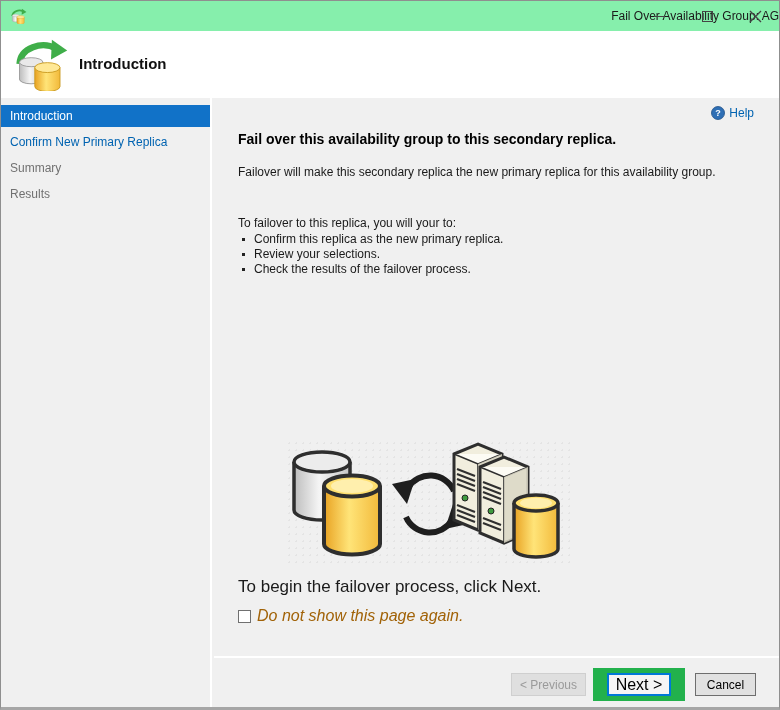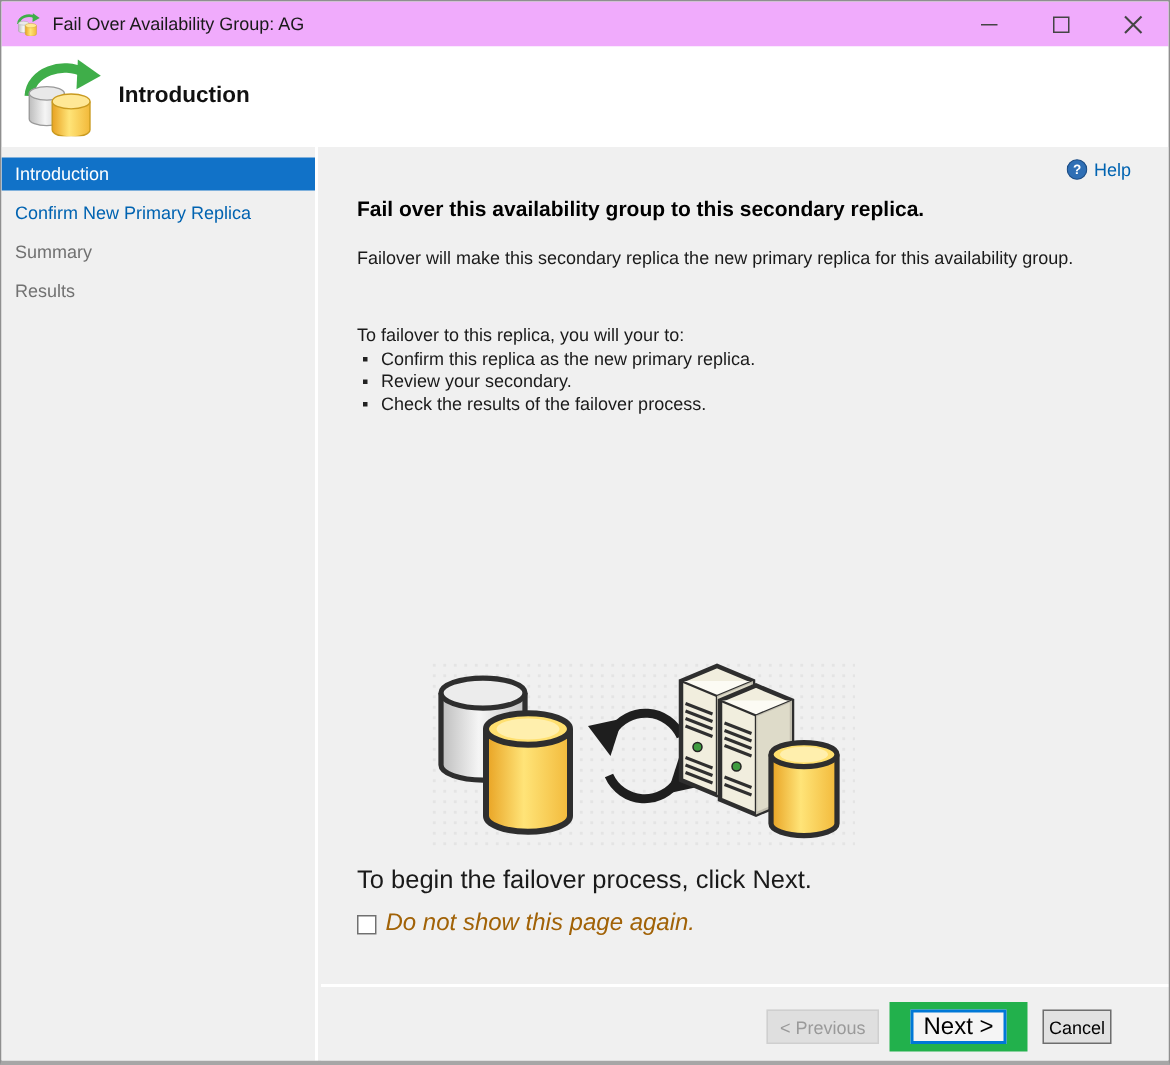--- a/index.html
+++ b/index.html
@@ -10,21 +10,21 @@
     position:relative; width:780px; height:710px;
     background:#ffffff;
     border:1px solid #8f8f8f;
     border-bottom:3px solid #a6a6a6;
     overflow:hidden;
   }
 
   
   .titlebar {
     position:absolute; top:0; left:0; right:0; height:30px;
-    background:#f0abfc; display:flex; align-items:center;
+    background:#86efac; display:flex; align-items:center;justify-content:space-between;
   }
   .titlebar .app-icon { width:16px; height:16px; margin-left:10px; }
   .titlebar .title { margin-left:8px; font-size:12px; color:#1a1a1a; }
   .tb-controls { position:absolute; right:0; top:0; height:30px; display:flex; }
   .tb-btn { width:48px; height:30px; display:flex; align-items:center; justify-content:center; cursor:default; }
   .glyph-min { width:11px; border-top:1.5px solid #444; }
   .glyph-max { width:11px; height:11px; border:1.4px solid #444; }
 
   
   .header { position:absolute; top:30px; left:0; right:0; height:67px; background:#ffffff; }
@@ -65,21 +65,21 @@
 
   .btn-sep { position:absolute; left:0; right:0; top:558px; height:2px; background:#ffffff; }
 
   .btn { position:absolute; height:23px; font-size:12px; font-family:"Liberation Sans", sans-serif;
          display:flex; align-items:center; justify-content:center; }
   .btn-previous { left:297px; top:575px; width:75px; background:#dfdfdf; color:#9a9a9a; border:1px solid #cfcfcf; }
   .next-highlight { position:absolute; left:379px; top:570px; width:92px; height:33px; background:#22b14c;
                     display:flex; align-items:center; justify-content:center; }
   .btn-next { position:relative; width:64px; height:23px; background:#f5f5f5; border:2px solid #0078d7; color:#000;
               display:flex; align-items:center; justify-content:center; cursor:pointer; }
-  .btn-cancel { left:481px; top:575px; width:46px; background:#e1e1e1; color:#000; border:1px solid #6e6e6e; cursor:pointer; }
+  .btn-cancel { left:481px; top:575px; width:61px; background:#e1e1e1; color:#000; border:1px solid #6e6e6e; cursor:pointer; }
 </style>
 </head>
 <body>
 
 <div class="win">
 
   <svg width="0" height="0" style="position:absolute">
     <defs>
       <linearGradient id="ycylG" x1="0" y1="0" x2="1" y2="0">
         <stop offset="0" stop-color="#e8a222"></stop>
@@ -147,21 +147,21 @@
           <text x="7" y="10.2" font-size="9" font-weight="bold" fill="#fff" text-anchor="middle" font-family="Liberation Sans, sans-serif">?</text>
         </svg>
         <span>Help</span>
       </div>
 
       <div class="heading">Fail over this availability group to this secondary replica.</div>
       <div class="intro">Failover will make this secondary replica the new primary replica for this availability group.</div>
       <div class="steps-intro">To failover to this replica, you will your to:</div>
       <ul class="steps">
         <li>Confirm this replica as the new primary replica.</li>
-        <li>Review your secondary.</li>
+        <li>Review your selections.</li>
         <li>Check the results of the failover process.</li>
       </ul>
 
       <div class="graphic">
         <svg width="284" height="126" viewBox="0 0 284 126">
 
           <path d="M8 22 v48 a28 10 0 0 0 56 0 V22" fill="url(#gcylG)" stroke="#2e2e2e" stroke-width="3.5"></path>
           <ellipse cx="36" cy="22" rx="28" ry="10" fill="#ececec" stroke="#2e2e2e" stroke-width="3.5"></ellipse>
 
           <path d="M38 46 v58 a28 10.5 0 0 0 56 0 V46" fill="url(#ycylG)" stroke="#2e2e2e" stroke-width="4"></path>

